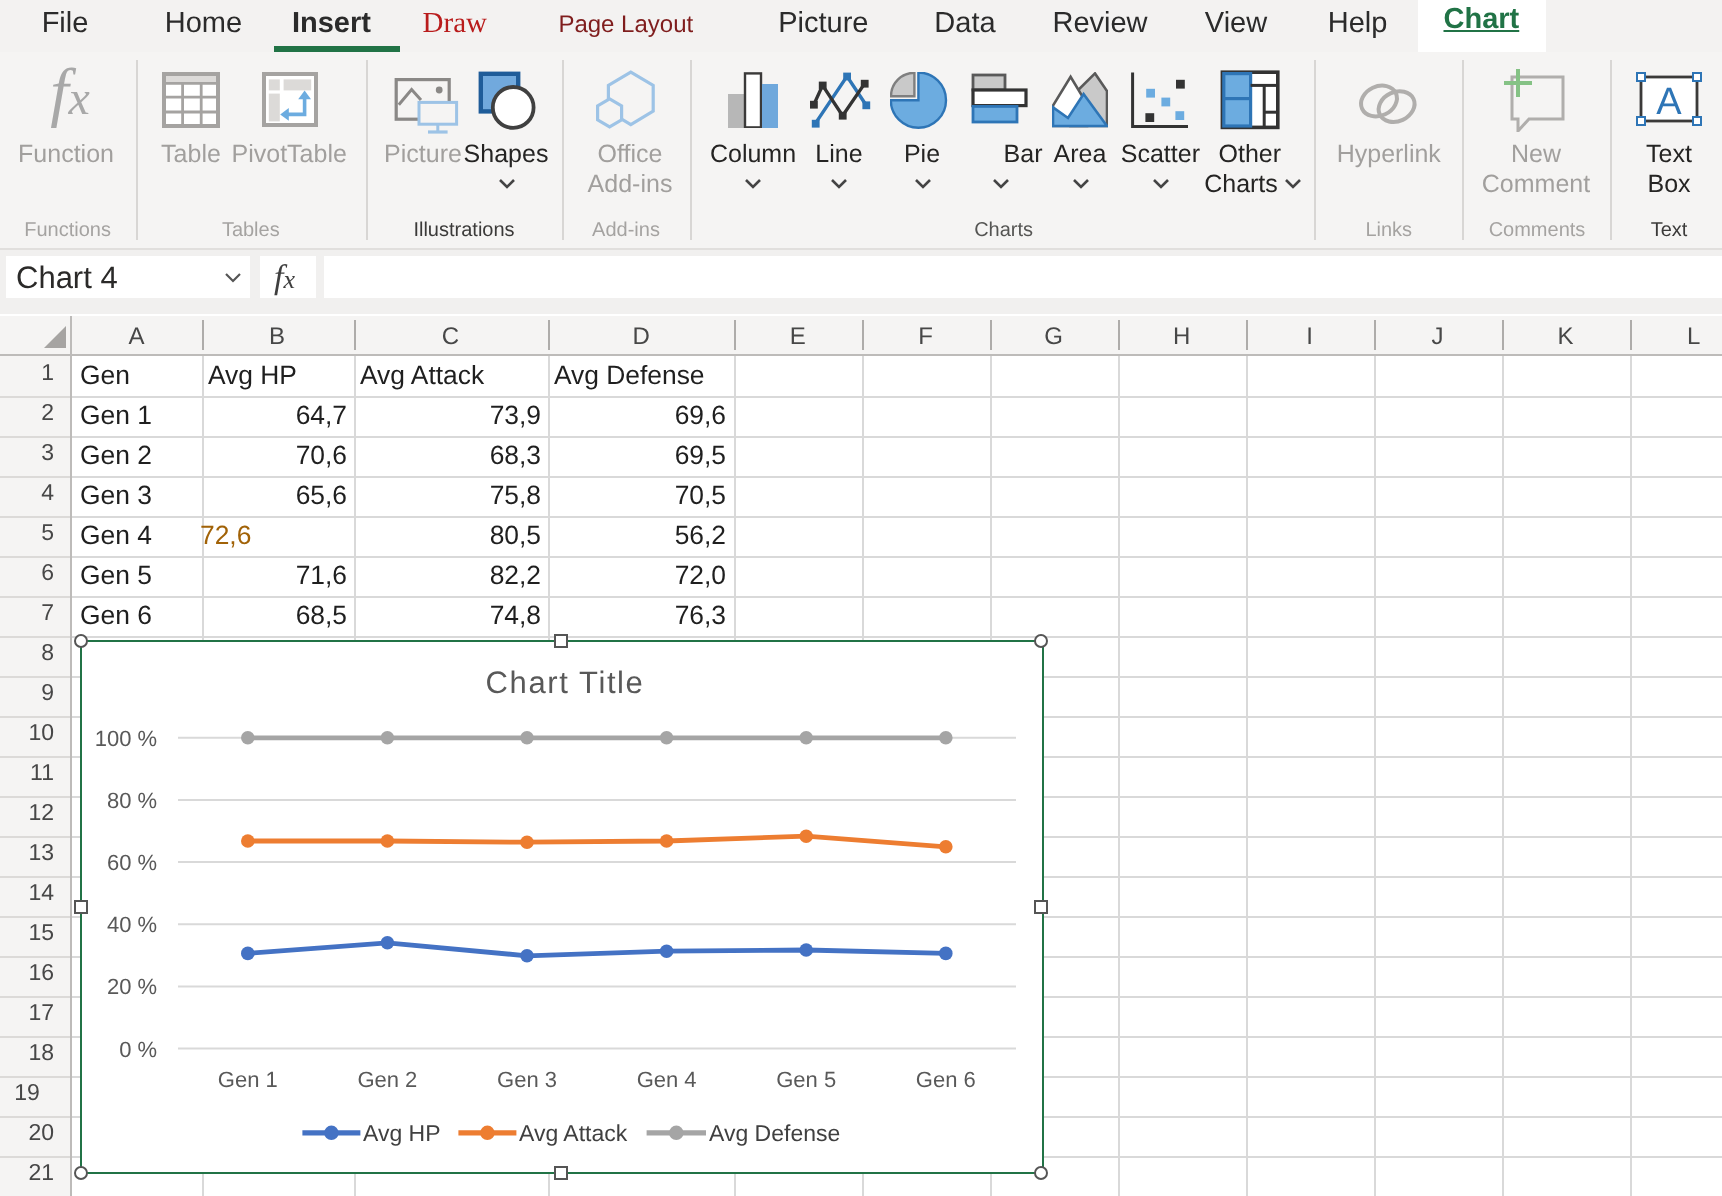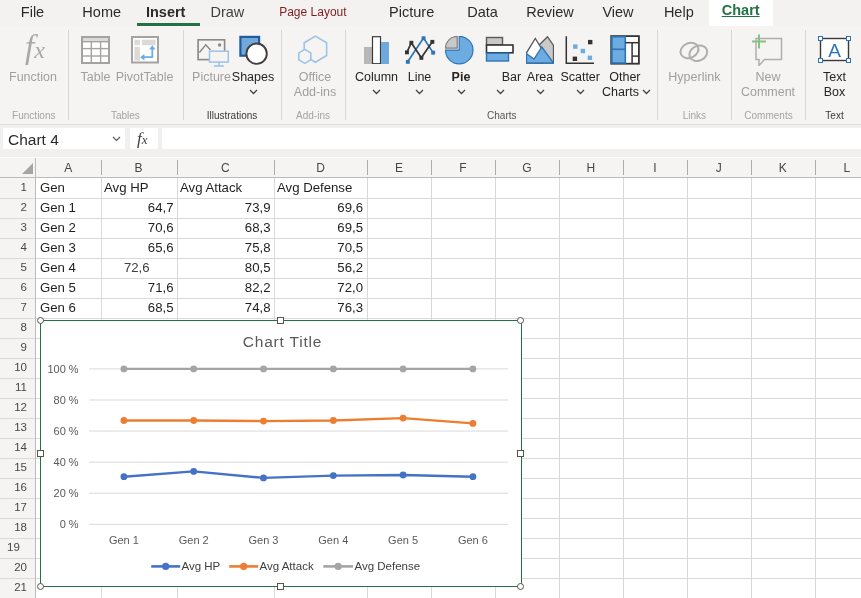--- a/index.html
+++ b/index.html
@@ -5,21 +5,21 @@
   body{width:861px;height:598px;overflow:hidden;font-family:"Liberation Sans",sans-serif;position:relative;background:#fff;}
   .abs{position:absolute;}
   .ctr{transform:translateX(-50%);white-space:nowrap;}
 </style></head><body>
 
 <div class="abs" style="left:0;top:0;width:861px;height:26px;background:#f3f2f1;"></div>
 <div class="abs" style="left:709px;top:0;width:64px;height:26px;background:#ffffff;"></div>
 <div class="abs ctr" style="left:32.5px;top:4px;font-size:14.5px;line-height:17px;color:#2b2b2b;font-weight:400;">File</div>
 <div class="abs ctr" style="left:101.7px;top:4px;font-size:14.5px;line-height:17px;color:#2b2b2b;font-weight:400;">Home</div>
 <div class="abs ctr" style="left:165.7px;top:4px;font-size:14.5px;line-height:17px;color:#2b2b2b;font-weight:600;">Insert</div>
-<div class="abs ctr" style="left:227.4px;top:4px;font-size:14.5px;line-height:17px;color:#404040;font-weight:400;">Draw</div>
+<div class="abs ctr" style="left:227.4px;top:4px;font-size:14.5px;line-height:17px;color:#b91c1c;font-weight:400;font-family:Liberation Serif, serif;">Draw</div>
 <div class="abs ctr" style="left:312.9px;top:4px;font-size:12px;line-height:17px;color:#7f1d1d;font-weight:400;">Page Layout</div>
 <div class="abs ctr" style="left:411.7px;top:4px;font-size:14.5px;line-height:17px;color:#2b2b2b;font-weight:400;">Picture</div>
 <div class="abs ctr" style="left:482.5px;top:4px;font-size:14.5px;line-height:17px;color:#2b2b2b;font-weight:400;">Data</div>
 <div class="abs ctr" style="left:550px;top:4px;font-size:14.5px;line-height:17px;color:#2b2b2b;font-weight:400;">Review</div>
 <div class="abs ctr" style="left:618px;top:4px;font-size:14.5px;line-height:17px;color:#2b2b2b;font-weight:400;">View</div>
 <div class="abs ctr" style="left:678.8px;top:4px;font-size:14.5px;line-height:17px;color:#2b2b2b;font-weight:400;">Help</div>
 <div class="abs ctr" style="left:740.7px;top:2px;font-size:14.5px;line-height:17px;color:#217346;font-weight:600;text-decoration:underline;">Chart</div>
 <div class="abs" style="left:137px;top:23px;width:63px;height:3px;background:#217346;"></div>
 <div class="abs" style="left:0;top:26px;width:861px;height:98px;background:#f5f4f3;border-bottom:1px solid #e1dfdd;"></div>
 <div class="abs" style="left:67.5px;top:30px;width:1px;height:90px;background:#d8d6d4;"></div>
@@ -103,21 +103,21 @@
 <rect x="26.4" y="3.9" width="3.9" height="3.9" fill="#333"></rect>
 </svg>
 <div class="abs ctr" style="left:419.5px;top:69.5px;font-size:12.5px;line-height:15px;color:#252423;">Line</div>
 <svg class="abs" style="left:415.0px;top:89px;" width="9" height="6">
     <polyline points="1,1 4.5,4.5 8,1" fill="none" stroke="#444" stroke-width="1.3"></polyline>
   </svg>
 <svg class="abs" style="left:445px;top:36px;" width="30" height="29">
 <path d="M14.2 14.1 L14.2 0.3 A13.8 13.8 0 1 1 0.4 14.1 Z" fill="#6cace0" stroke="#2e75b6" stroke-width="1.2"></path>
 <path d="M12.2 12.1 L12.2 0.4 A11.7 11.7 0 0 0 0.5 12.1 Z" fill="#c9c9c9" stroke="#7f7f7f" stroke-width="1.2"></path>
 </svg>
-<div class="abs ctr" style="left:461px;top:69.5px;font-size:12.5px;line-height:15px;color:#252423;font-weight:bold;">Pie</div>
+<div class="abs ctr" style="left:461px;top:69.5px;font-size:12.5px;line-height:15px;color:#252423;">Pie</div>
 <svg class="abs" style="left:456.5px;top:89px;" width="9" height="6">
     <polyline points="1,1 4.5,4.5 8,1" fill="none" stroke="#444" stroke-width="1.3"></polyline>
   </svg>
 <svg class="abs" style="left:485px;top:36px;" width="30" height="27">
 <rect x="1.5" y="1.5" width="16" height="7.5" fill="#c9c9c9" stroke="#595959" stroke-width="1.4"></rect>
 <rect x="1.5" y="9" width="26.5" height="7.8" fill="#fff" stroke="#333" stroke-width="1.6"></rect>
 <rect x="1.5" y="17.2" width="22" height="7.8" fill="#6cace0" stroke="#2e75b6" stroke-width="1.4"></rect>
 </svg>
 <div class="abs ctr" style="left:500.5px;top:69.5px;font-size:12.5px;line-height:15px;color:#252423;padding-left:22px;">Bar</div>
 <svg class="abs" style="left:496.0px;top:89px;" width="9" height="6">
@@ -307,21 +307,21 @@
 <div class="abs" style="left:274px;top:200.0px;width:89px;text-align:right;font-size:13.2px;color:#1f1f1f;">69,6</div>
 <div class="abs" style="left:40px;top:220.0px;font-size:13.2px;color:#1f1f1f;">Gen 2</div>
 <div class="abs" style="left:100px;top:220.0px;width:73.5px;text-align:right;font-size:13.2px;color:#1f1f1f;">70,6</div>
 <div class="abs" style="left:176px;top:220.0px;width:94.5px;text-align:right;font-size:13.2px;color:#1f1f1f;">68,3</div>
 <div class="abs" style="left:274px;top:220.0px;width:89px;text-align:right;font-size:13.2px;color:#1f1f1f;">69,5</div>
 <div class="abs" style="left:40px;top:240.0px;font-size:13.2px;color:#1f1f1f;">Gen 3</div>
 <div class="abs" style="left:100px;top:240.0px;width:73.5px;text-align:right;font-size:13.2px;color:#1f1f1f;">65,6</div>
 <div class="abs" style="left:176px;top:240.0px;width:94.5px;text-align:right;font-size:13.2px;color:#1f1f1f;">75,8</div>
 <div class="abs" style="left:274px;top:240.0px;width:89px;text-align:right;font-size:13.2px;color:#1f1f1f;">70,5</div>
 <div class="abs" style="left:40px;top:260.0px;font-size:13.2px;color:#1f1f1f;">Gen 4</div>
-<div class="abs" style="left:100px;top:260.0px;width:73.5px;text-align:center;font-size:13.2px;color:#404040;">72,6</div>
+<div class="abs" style="left:100px;top:260.0px;width:73.5px;text-align:left;font-size:13.2px;color:#a16207;">72,6</div>
 <div class="abs" style="left:176px;top:260.0px;width:94.5px;text-align:right;font-size:13.2px;color:#1f1f1f;">80,5</div>
 <div class="abs" style="left:274px;top:260.0px;width:89px;text-align:right;font-size:13.2px;color:#1f1f1f;">56,2</div>
 <div class="abs" style="left:40px;top:280.0px;font-size:13.2px;color:#1f1f1f;">Gen 5</div>
 <div class="abs" style="left:100px;top:280.0px;width:73.5px;text-align:right;font-size:13.2px;color:#1f1f1f;">71,6</div>
 <div class="abs" style="left:176px;top:280.0px;width:94.5px;text-align:right;font-size:13.2px;color:#1f1f1f;">82,2</div>
 <div class="abs" style="left:274px;top:280.0px;width:89px;text-align:right;font-size:13.2px;color:#1f1f1f;">72,0</div>
 <div class="abs" style="left:40px;top:300.0px;font-size:13.2px;color:#1f1f1f;">Gen 6</div>
 <div class="abs" style="left:100px;top:300.0px;width:73.5px;text-align:right;font-size:13.2px;color:#1f1f1f;">68,5</div>
 <div class="abs" style="left:176px;top:300.0px;width:94.5px;text-align:right;font-size:13.2px;color:#1f1f1f;">74,8</div>
 <div class="abs" style="left:274px;top:300.0px;width:89px;text-align:right;font-size:13.2px;color:#1f1f1f;">76,3</div>

